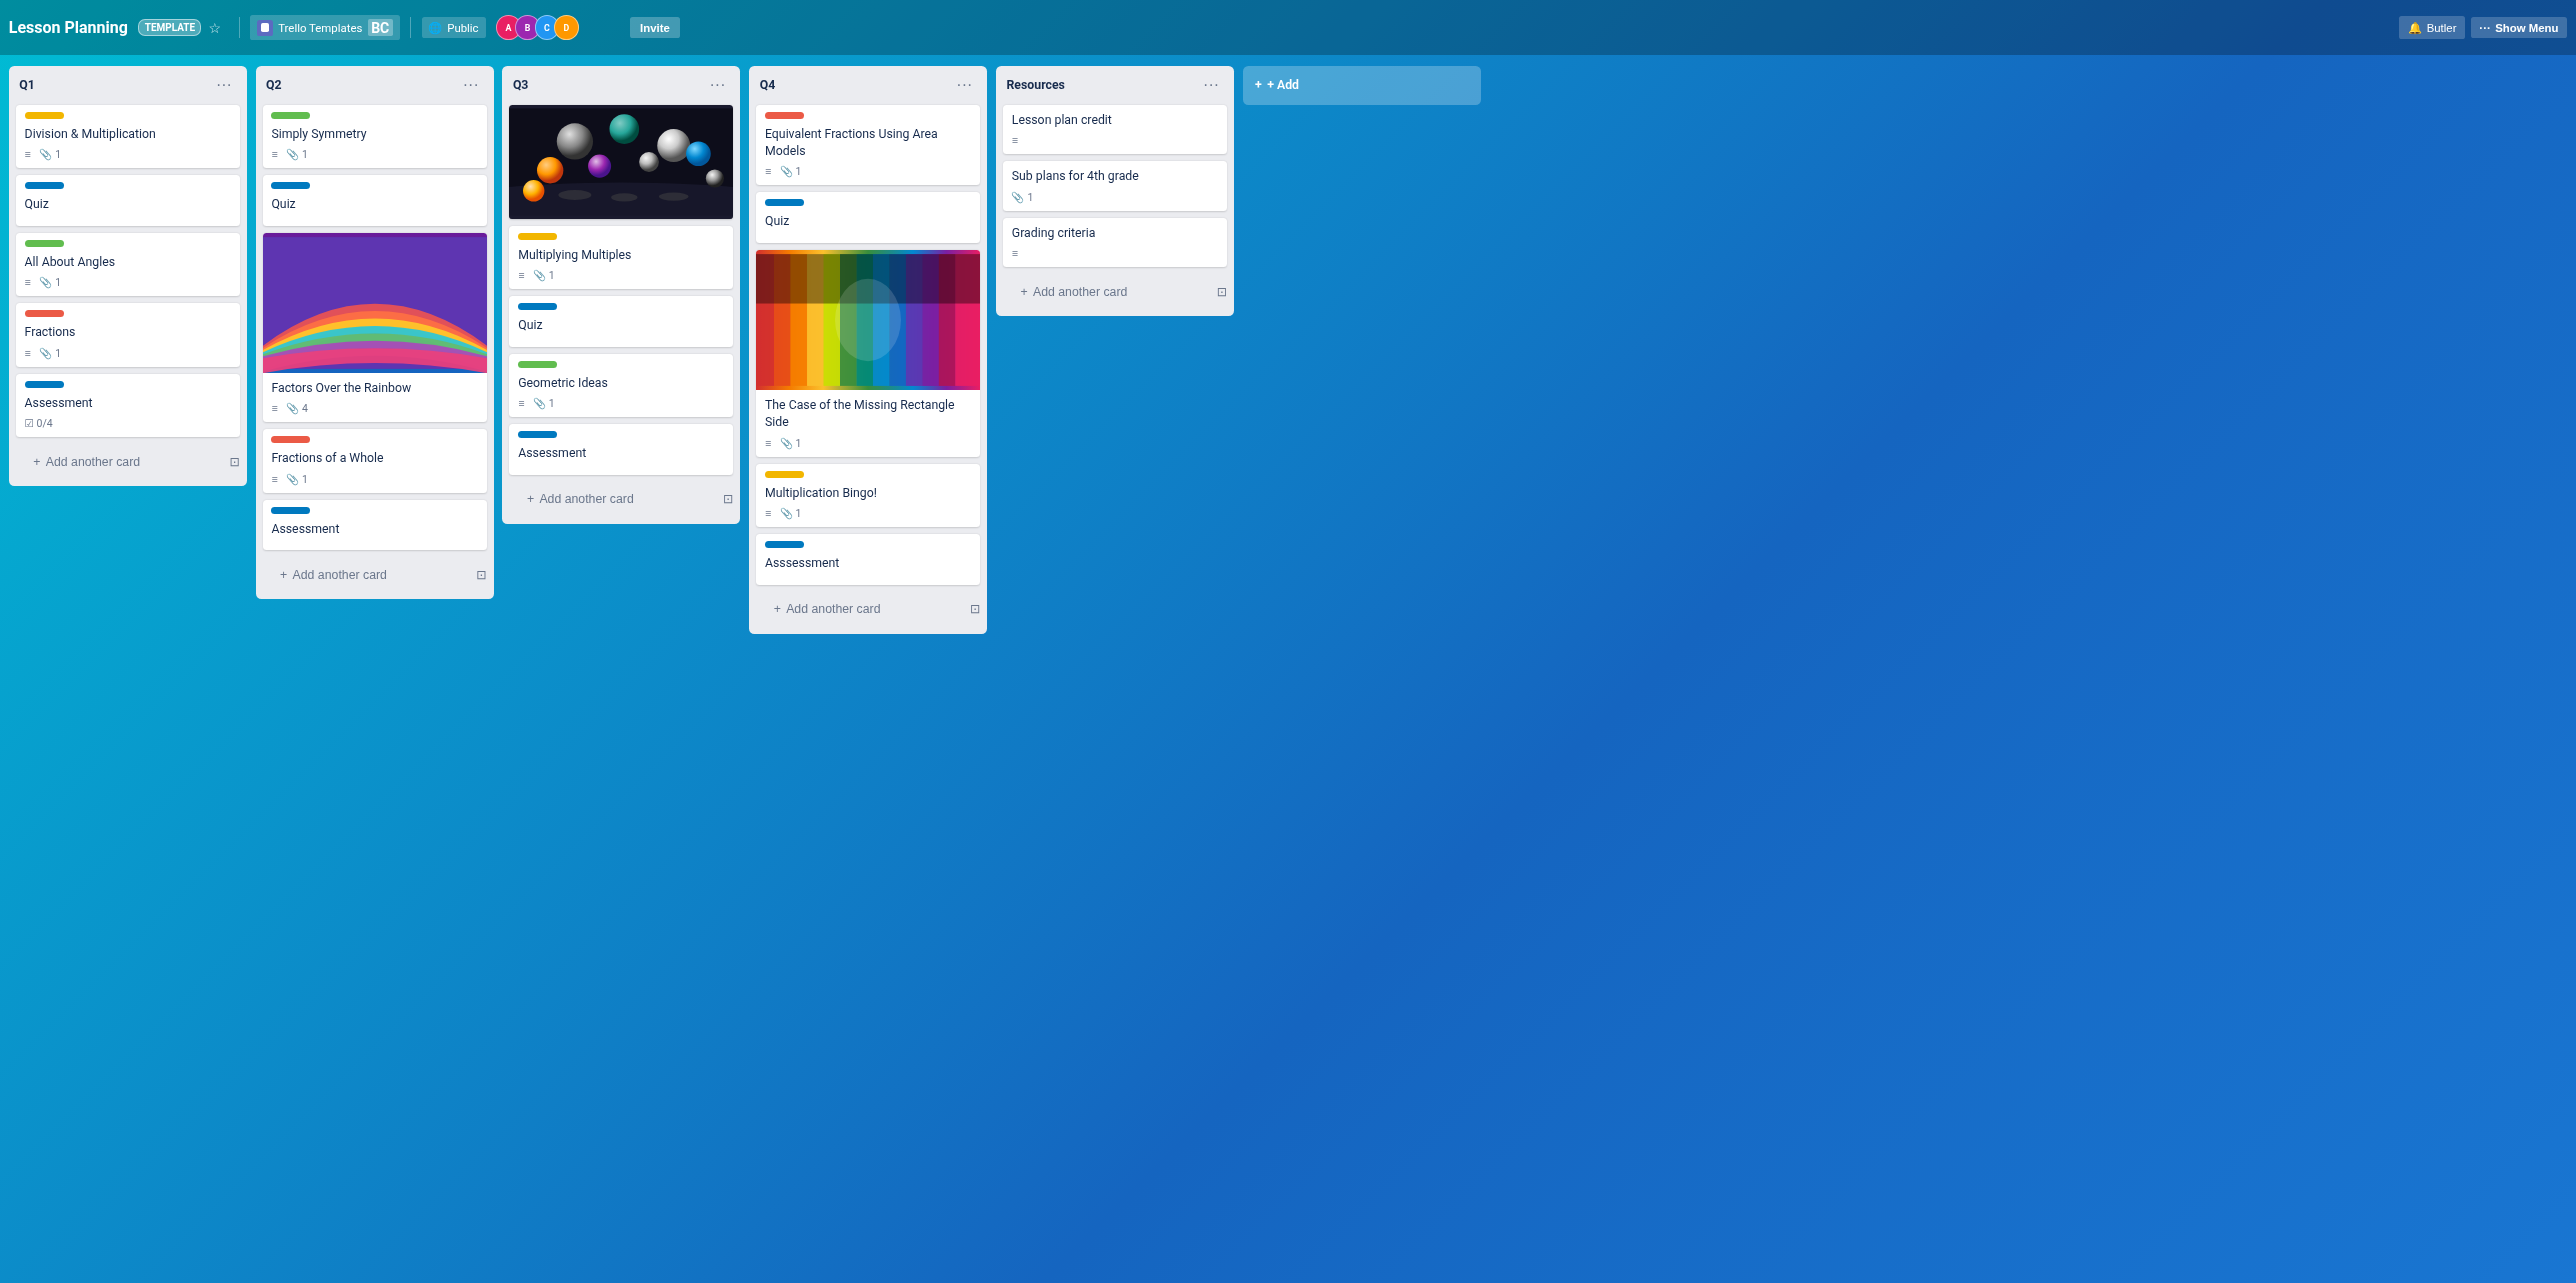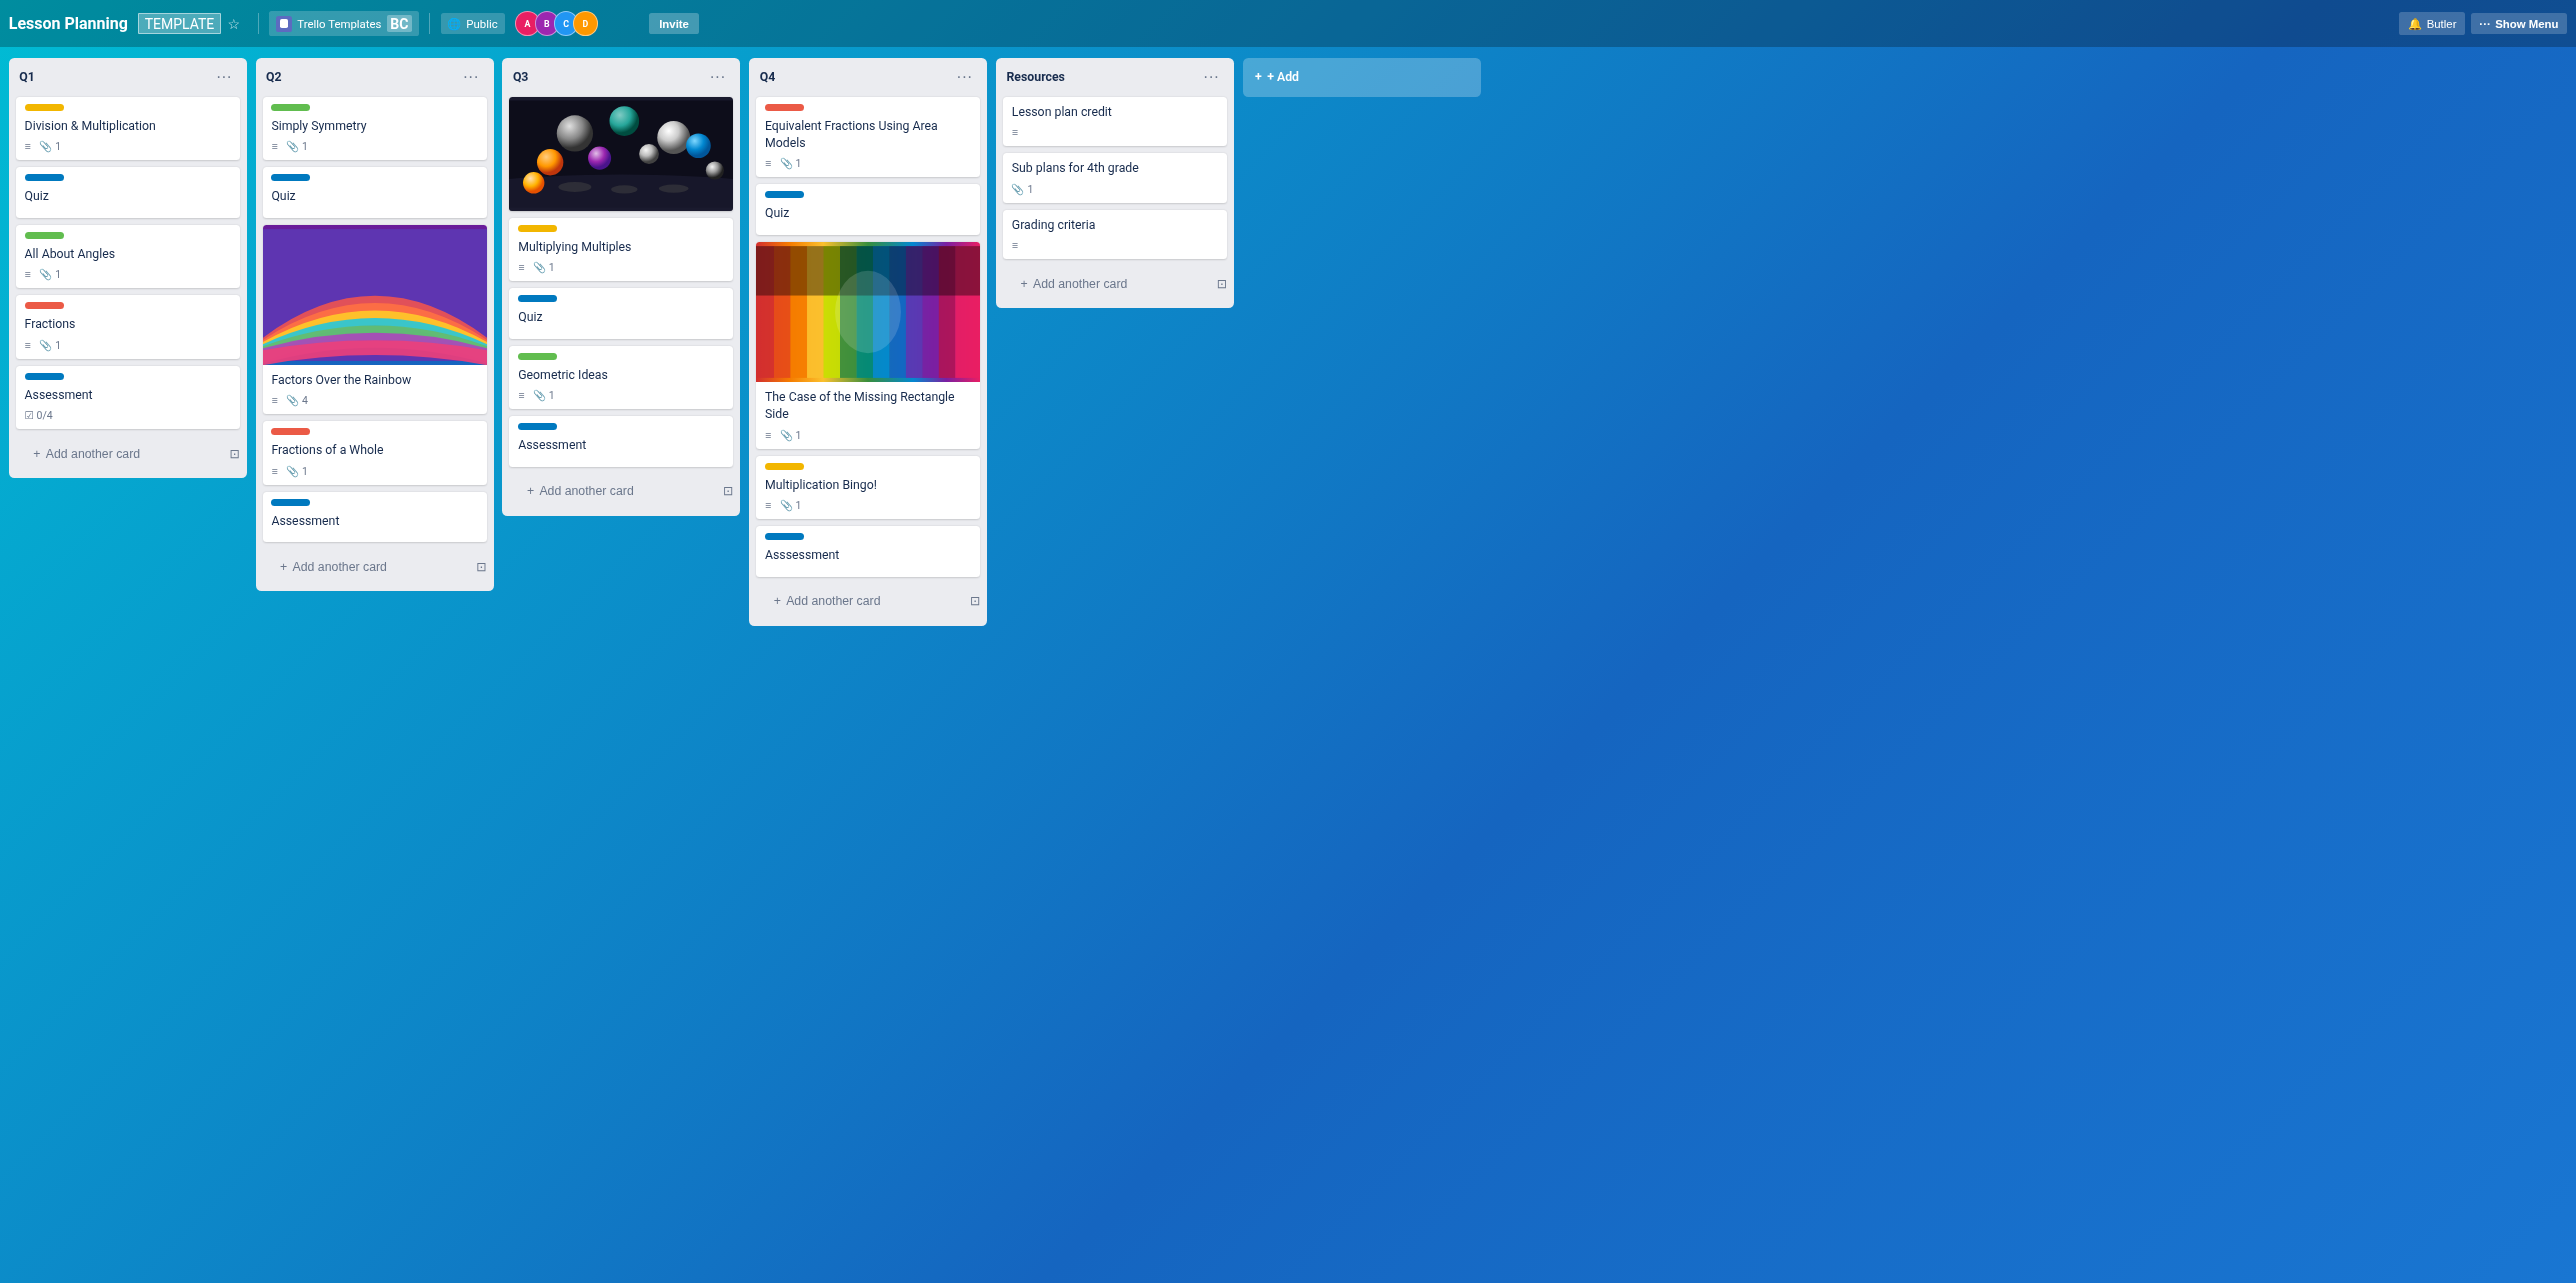--- a/index.html
+++ b/index.html
@@ -6,41 +6,41 @@
     body {
       font-family: -apple-system, BlinkMacSystemFont, 'Segoe UI', Roboto, sans-serif;
       background: linear-gradient(135deg, #00bcd4 0%, #1565c0 60%, #1976d2 100%);
       min-height: 100vh;
       overflow: hidden;
     }
 
     
     .header {
       background: rgba(0,0,0,0.25);
-      height: 47px;
+      height: 55px;
       display: flex;
       align-items: center;
       padding: 0 8.8px;
       gap: 7px;
       color: white;
     }
     .header-title {
       font-size: 16px;
       font-weight: 700;
       color: white;
       margin-right: 3.5px;
     }
     .header-badge {
       background: rgba(255,255,255,0.3);
       border: 0.9px solid rgba(255,255,255,0.5);
       color: white;
-      font-size: 14px;
-      font-weight: 400;
+      font-size: 10px;
+      font-weight: 700;
       padding: 1.8px 5.3px;
-      border-radius: 1px;
+      border-radius: 7px;
     }
     .header-star {
       color: rgba(255,255,255,0.8);
       font-size: 14px;
       cursor: pointer;
       margin-right: 7px;
     }
     .header-divider {
       width: 0.9px;
       height: 21px;

